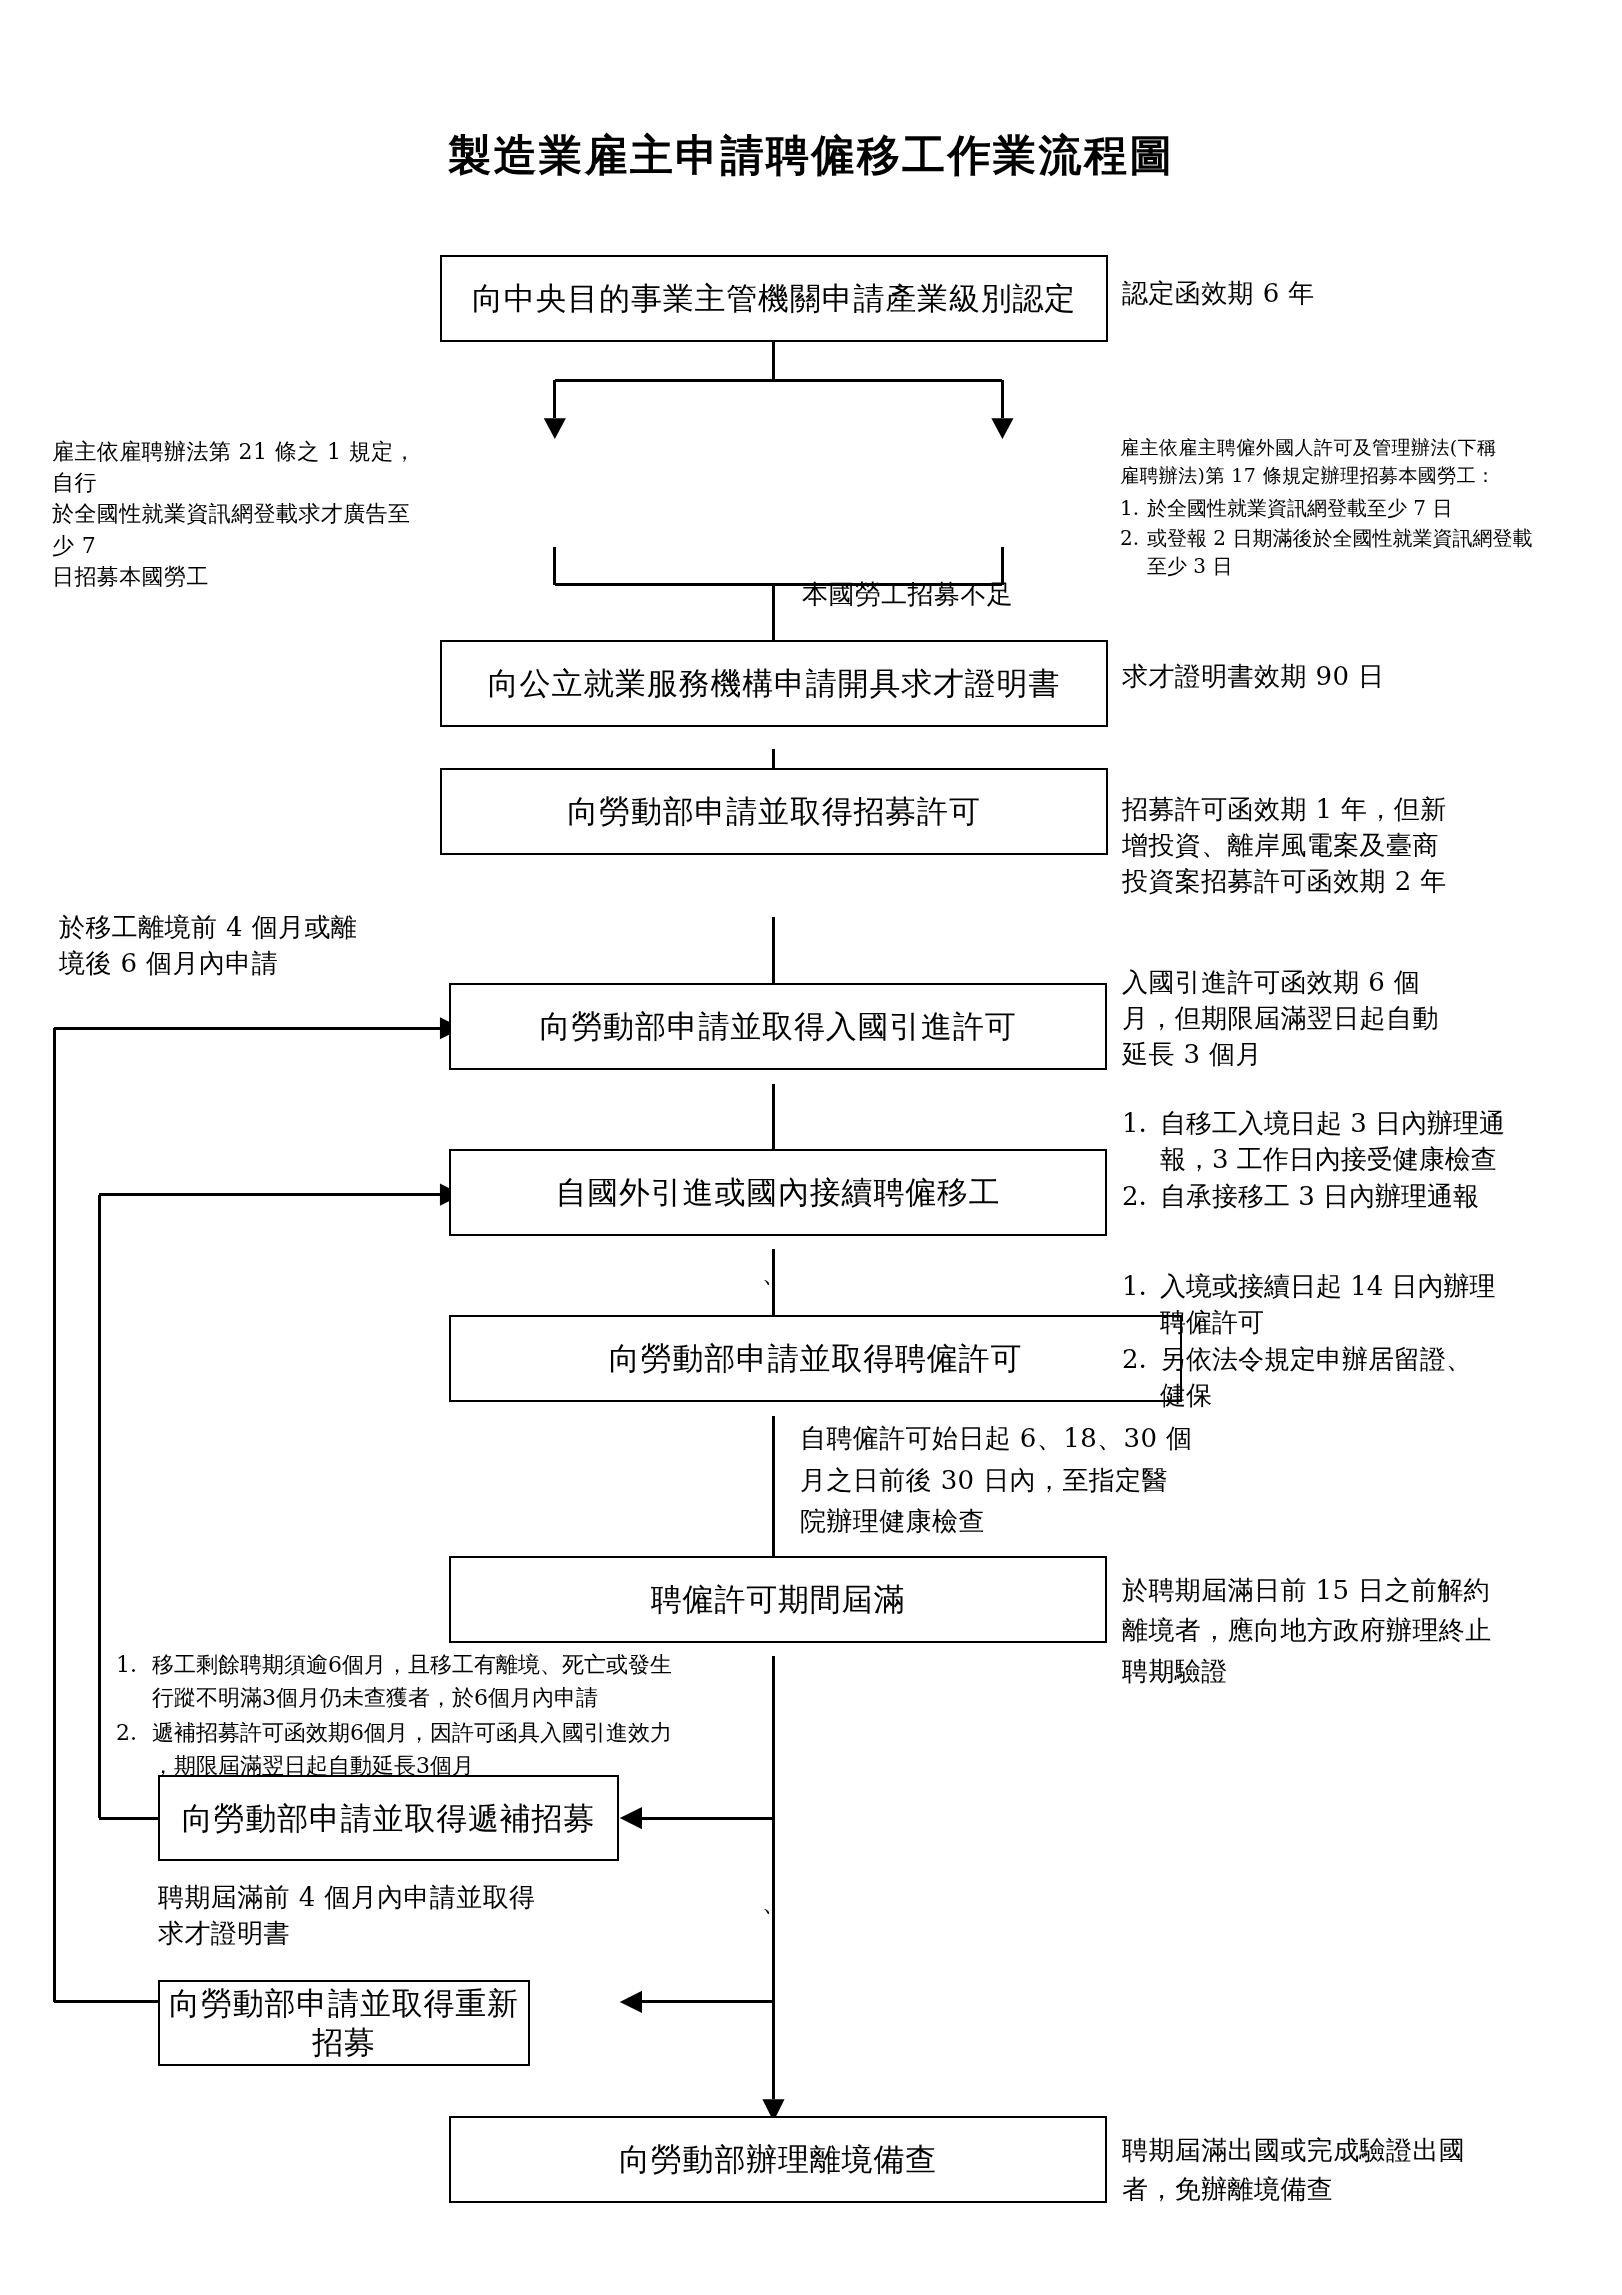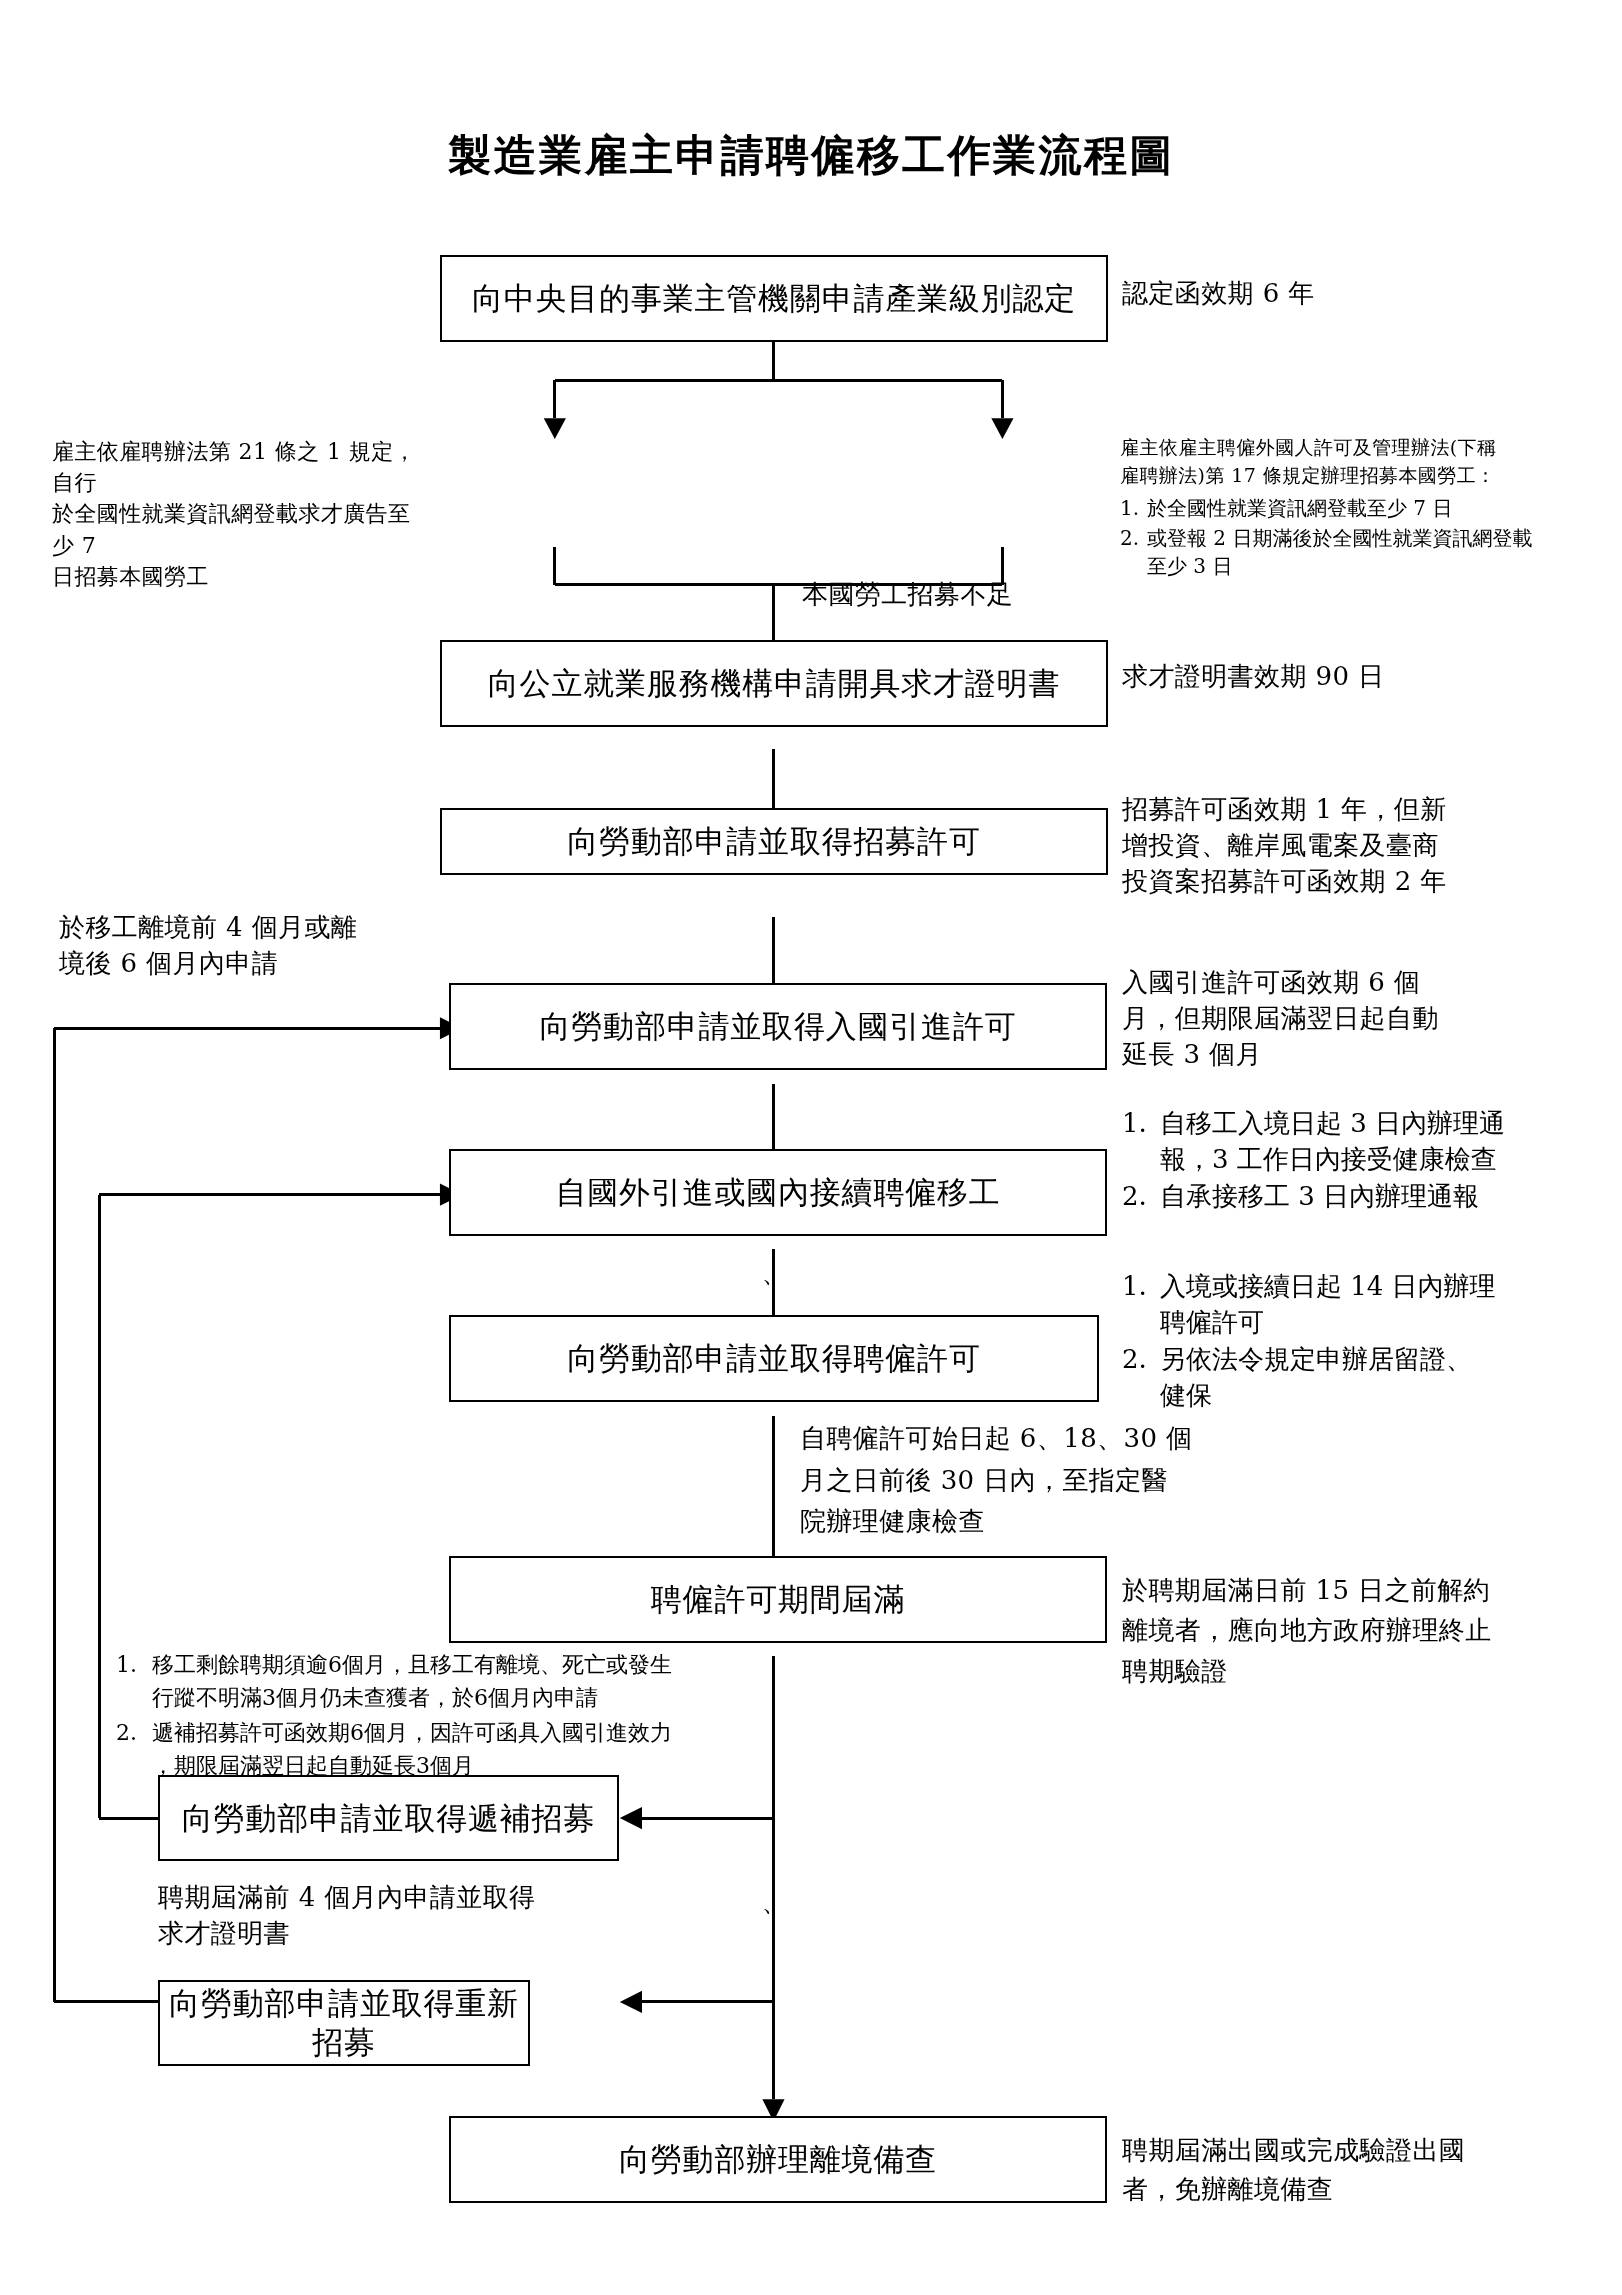--- a/index.html
+++ b/index.html
@@ -181,27 +181,27 @@
   </svg>
 
   <div class="chart-title">製造業雇主申請聘僱移工作業流程圖</div>
 
   <div class="node" style="left:440px;top:255px;width:668px;height:87px;">向中央目的事業主管機關申請產業級別認定</div>
 
 
 
   <div class="node" style="left:440px;top:640px;width:668px;height:87px;">向公立就業服務機構申請開具求才證明書</div>
 
-  <div class="node" style="left:440px;top:808px;width:668px;height:67px;">向勞動部申請並取得招募許可</div>
+  <div class="node" style="left:440px;top:768px;width:668px;height:87px;">向勞動部申請並取得招募許可</div>
 
   <div class="node" style="left:449px;top:983px;width:658px;height:87px;">向勞動部申請並取得入國引進許可</div>
 
   <div class="node" style="left:449px;top:1149px;width:658px;height:87px;">自國外引進或國內接續聘僱移工</div>
 
-  <div class="node" style="left:449px;top:1315px;width:650px;height:87px;">向勞動部申請並取得聘僱許可</div>
+  <div class="node" style="left:449px;top:1315px;width:733px;height:87px;">向勞動部申請並取得聘僱許可</div>
 
   <div class="node" style="left:449px;top:1556px;width:658px;height:87px;">聘僱許可期間屆滿</div>
 
   <div class="node" style="left:158px;top:1775px;width:461px;height:86px;">向勞動部申請並取得遞補招募</div>
 
   <div class="node" style="left:158px;top:1980px;width:372px;height:86px;">向勞動部申請並取得重新招募</div>
 
   <div class="node" style="left:449px;top:2116px;width:658px;height:87px;">向勞動部辦理離境備查</div>
 
   <div class="note" style="left:1122px;top:276px;width:475px;">認定函效期 6 年</div>

